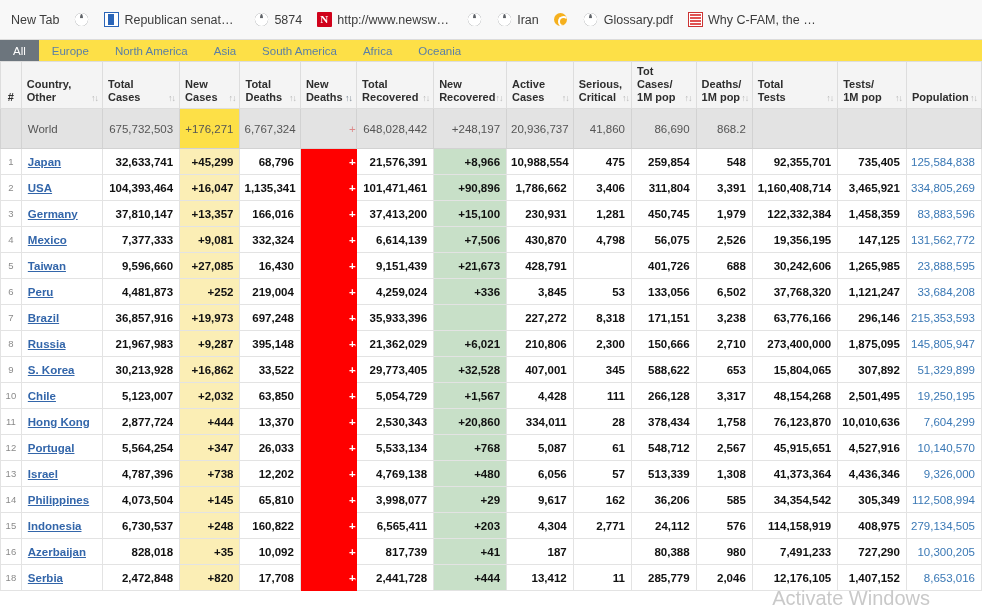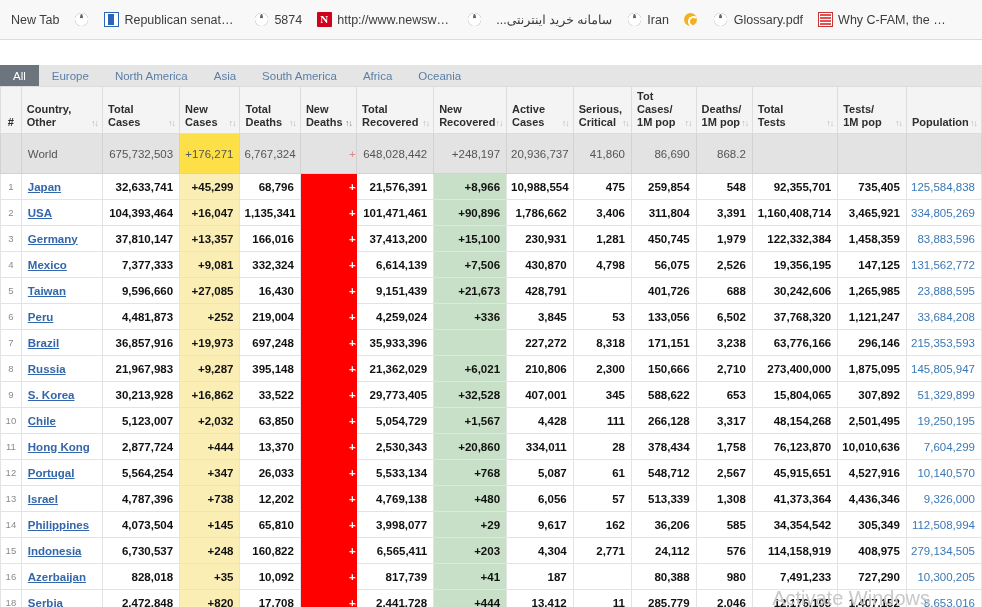--- a/index.html
+++ b/index.html
@@ -96,24 +96,23 @@
   .fav-blue i {
     width: 6px; height: 11px; background: #2a65b8; display: block;
   }
   .rtl { direction: rtl; unicode-bidi: bidi-override; }
 
   
   #continent-tabs {
     height: 22px;
     display: flex;
     align-items: stretch;
-    background: #e5e5e5;
+    background: #fde047;
     font-size: 11.5px;
     border-bottom: 1px solid #dddddd;
-    margin-top: 25px;
   }
   .ctab {
     padding: 3px 13px 2px 13px;
     color: #5a7fa6;
     display: flex;
     align-items: center;
     font-size: 11.5px;
     cursor: pointer;
   }
   .ctab.active {
@@ -279,23 +278,20 @@
       </div>
       <div class="bm">
         <span class="fav">
           <svg width="15" height="15" viewBox="0 0 16 16">
             <circle cx="8" cy="8" r="7" fill="#5f6368"></circle>
             <path d="M8 1a7 7 0 0 0 0 14 7 7 0 0 0 0-14zm0 1.2c.9 0 1.6 2.2 1.6 4.8H6.4c0-2.6.7-4.8 1.6-4.8z" fill="#ffffff"></path>
             <path d="M1.4 6.6h13.2v1.1H1.4z" fill="#ffffff"></path>
             <path d="M2.5 10.4h11v1.1h-11z" fill="#ffffff"></path>
           </svg>
         </span>
-      </div>
-      <div class="bm">
-        <span class="bm-label rtl">سامانه خرید اینترنتی...</span>
       </div>
       <div class="bm">
         <span class="fav">
           <svg width="15" height="15" viewBox="0 0 16 16">
             <circle cx="8" cy="8" r="7" fill="#5f6368"></circle>
             <path d="M8 1a7 7 0 0 0 0 14 7 7 0 0 0 0-14zm0 1.2c.9 0 1.6 2.2 1.6 4.8H6.4c0-2.6.7-4.8 1.6-4.8z" fill="#ffffff"></path>
             <path d="M1.4 6.6h13.2v1.1H1.4z" fill="#ffffff"></path>
             <path d="M2.5 10.4h11v1.1h-11z" fill="#ffffff"></path>
           </svg>
         </span>

